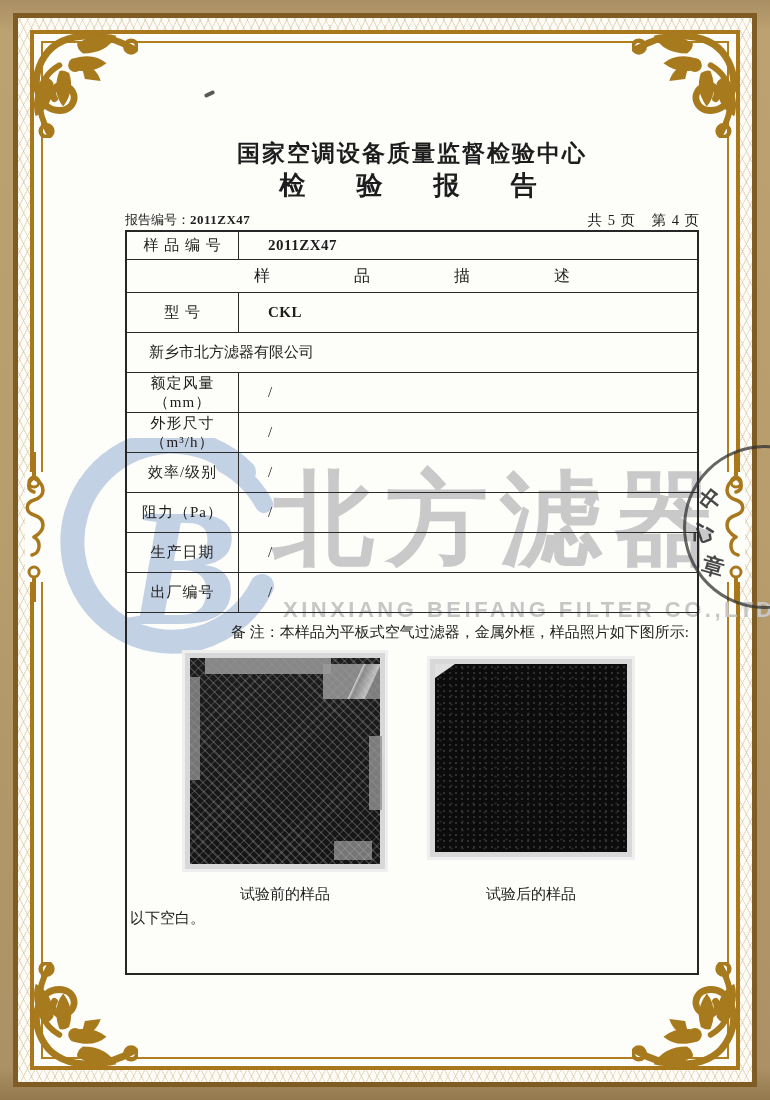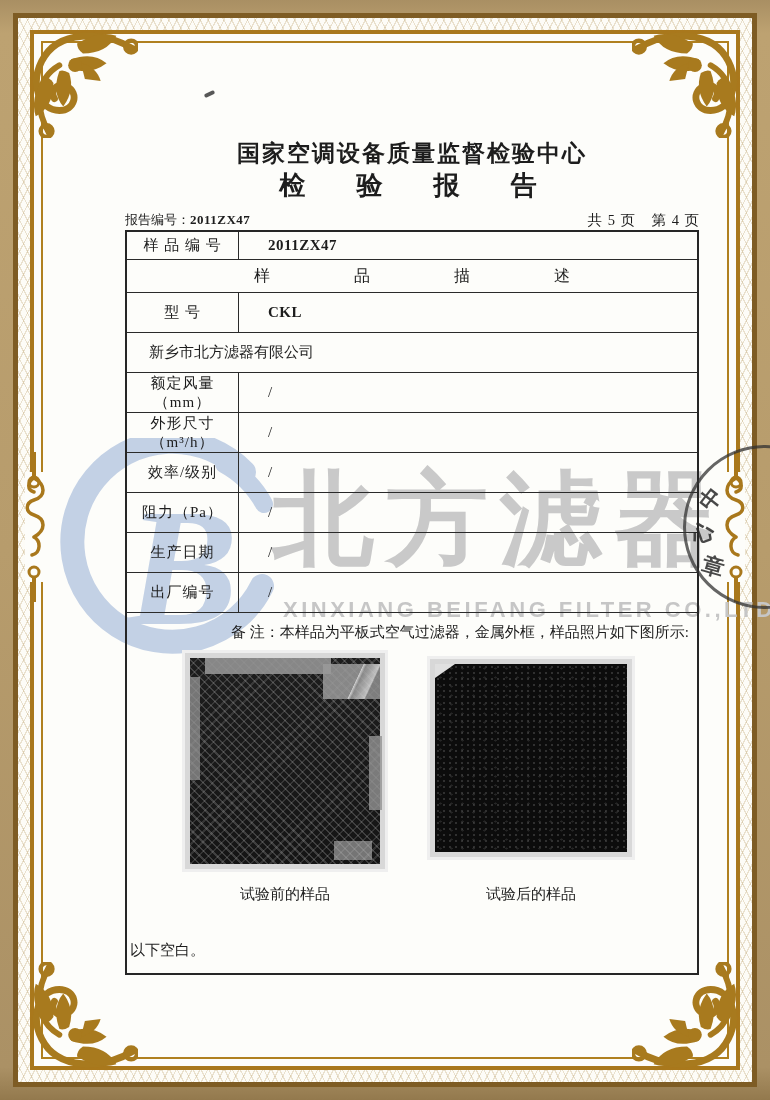--- a/index.html
+++ b/index.html
@@ -52,21 +52,21 @@
   .r-section{height:33px; align-items:center; justify-content:center;}
   .r-data{height:40px;}
   .r-remark{flex:1; position:relative; display:block;}
   .cell-label{width:112px; border-right:1.6px solid #2a2a2a; display:flex; align-items:center;
        justify-content:center; font-size:15px; letter-spacing:1px; box-sizing:border-box; text-align:center;}
   .cell-value{flex:1; display:flex; align-items:center; padding-left:22px; font-size:15px;}
   .strong{font-weight:bold; letter-spacing:.5px;}
   .section-header{font-size:16px; letter-spacing:40px; text-indent:40px; white-space:nowrap;}
 
   .remark-line{position:absolute; left:6px; top:10px; width:556px; font-size:15px;text-align:right;}
-  .blank-note{position:absolute; left:3px; top:296px; font-size:15px;margin-top:32px;}
+  .blank-note{position:absolute; left:3px; top:296px; font-size:15px;}
   .caption{position:absolute; top:272px; text-align:center; font-size:15px;}
   .cap-a{left:58px; width:200px;}
   .cap-b{left:303px; width:202px;}
 
   
   .photo{position:absolute; box-sizing:border-box; border:5px solid #d8d8d8; box-shadow:0 0 0 3px #efefef;}
   .photo-a{left:58px; top:40px; width:200px; height:216px;
      background:
        repeating-linear-gradient(45deg, rgba(225,225,225,.20) 0 1.6px, transparent 1.6px 6px),
        repeating-linear-gradient(-45deg, rgba(210,210,210,.16) 0 1.6px, transparent 1.6px 7px),

